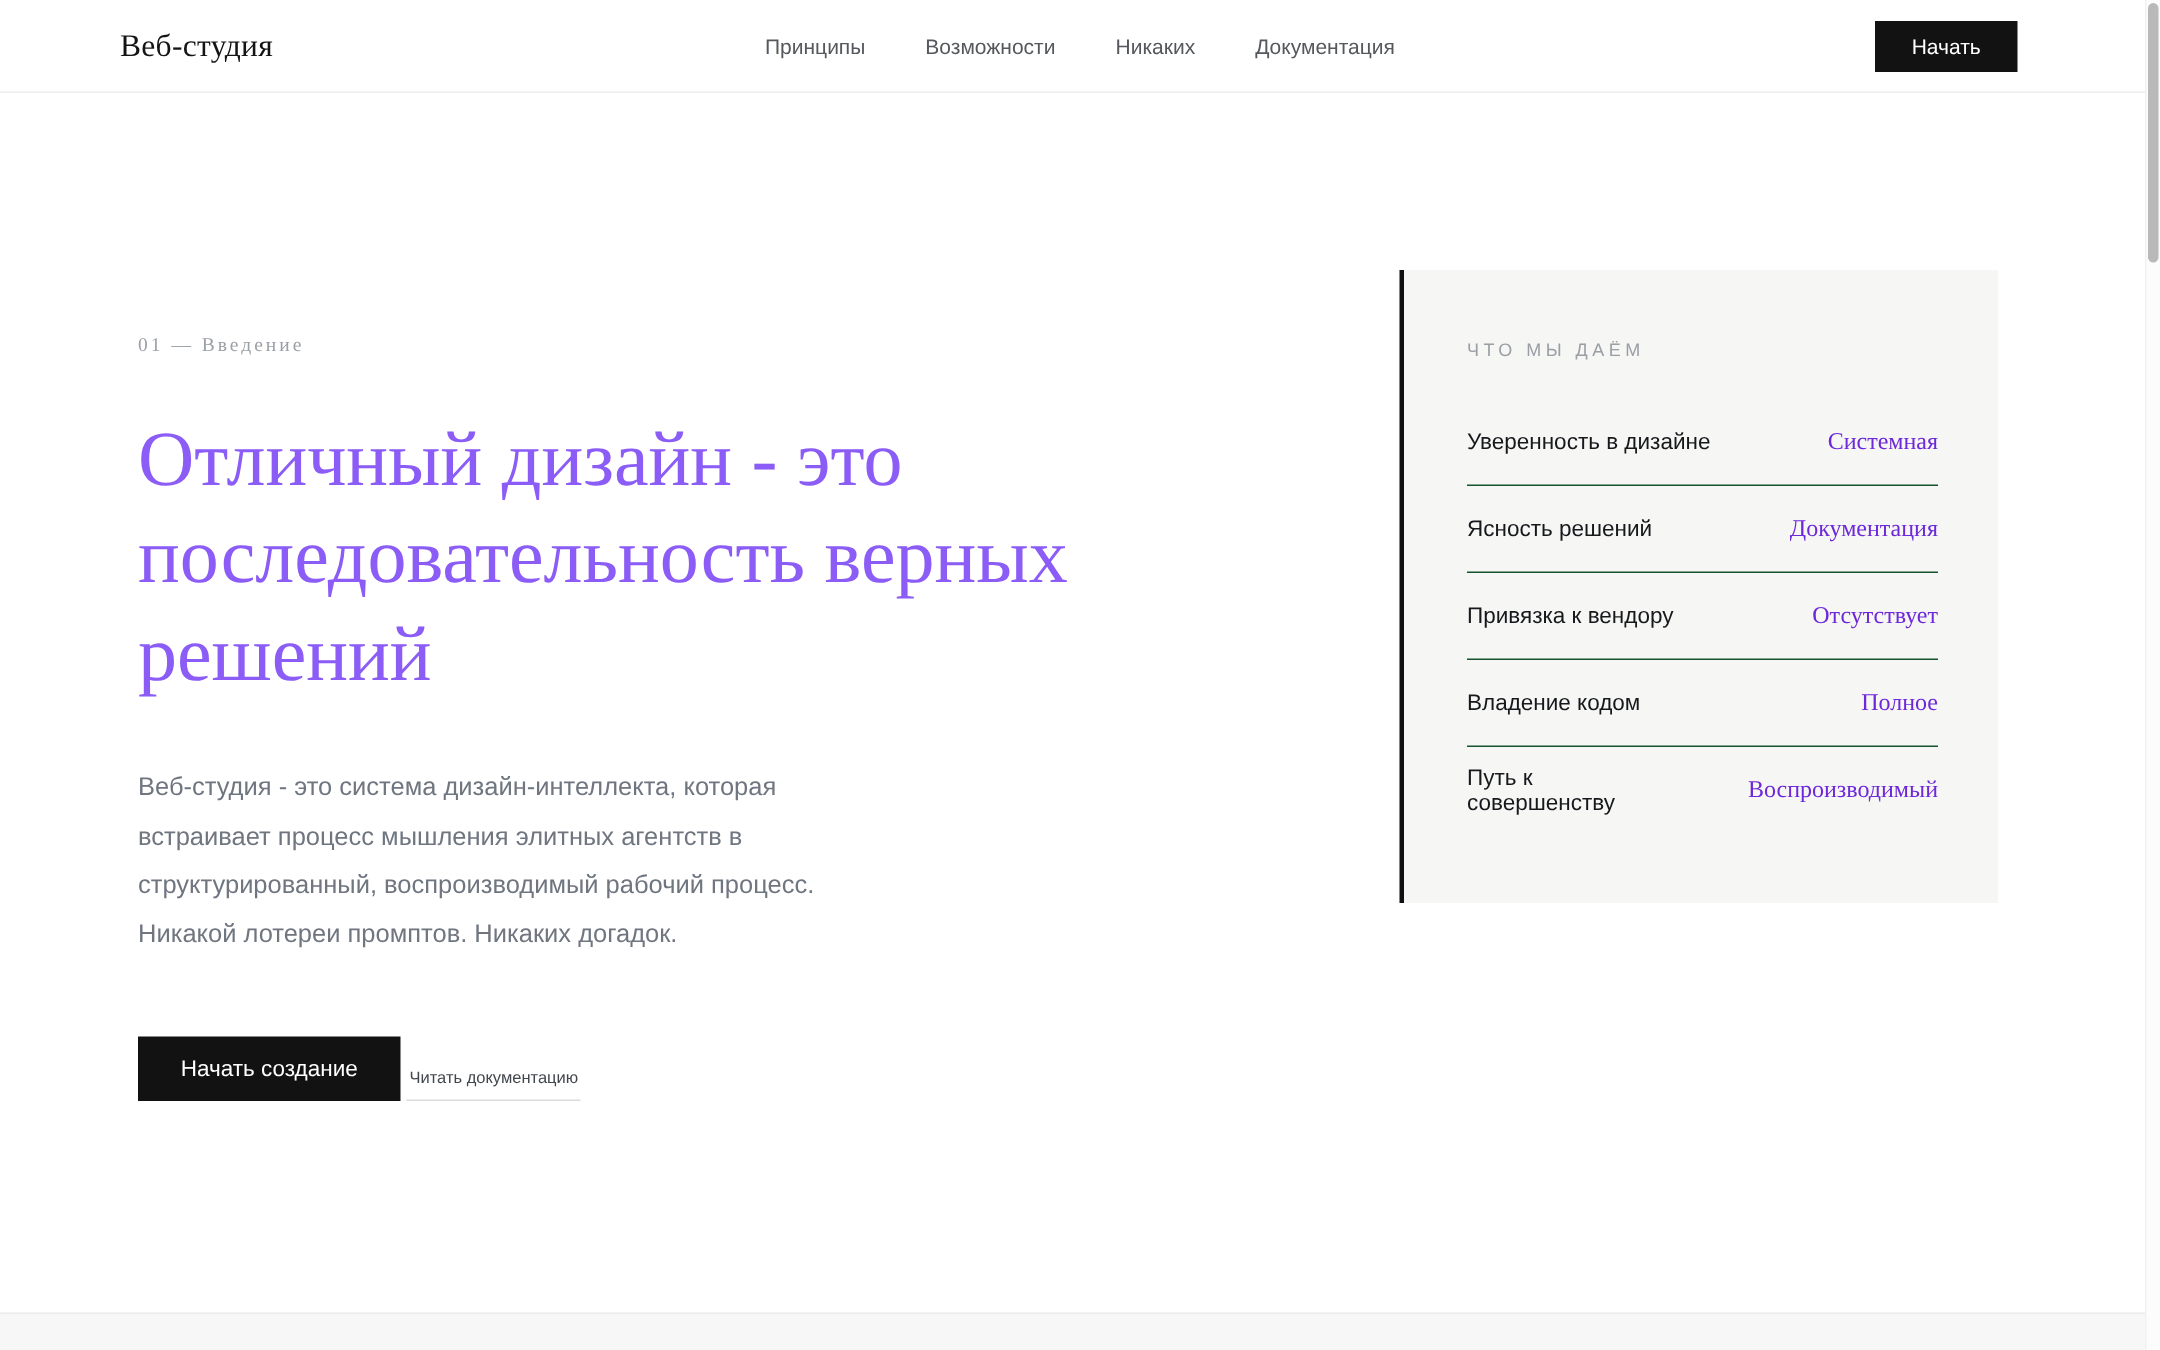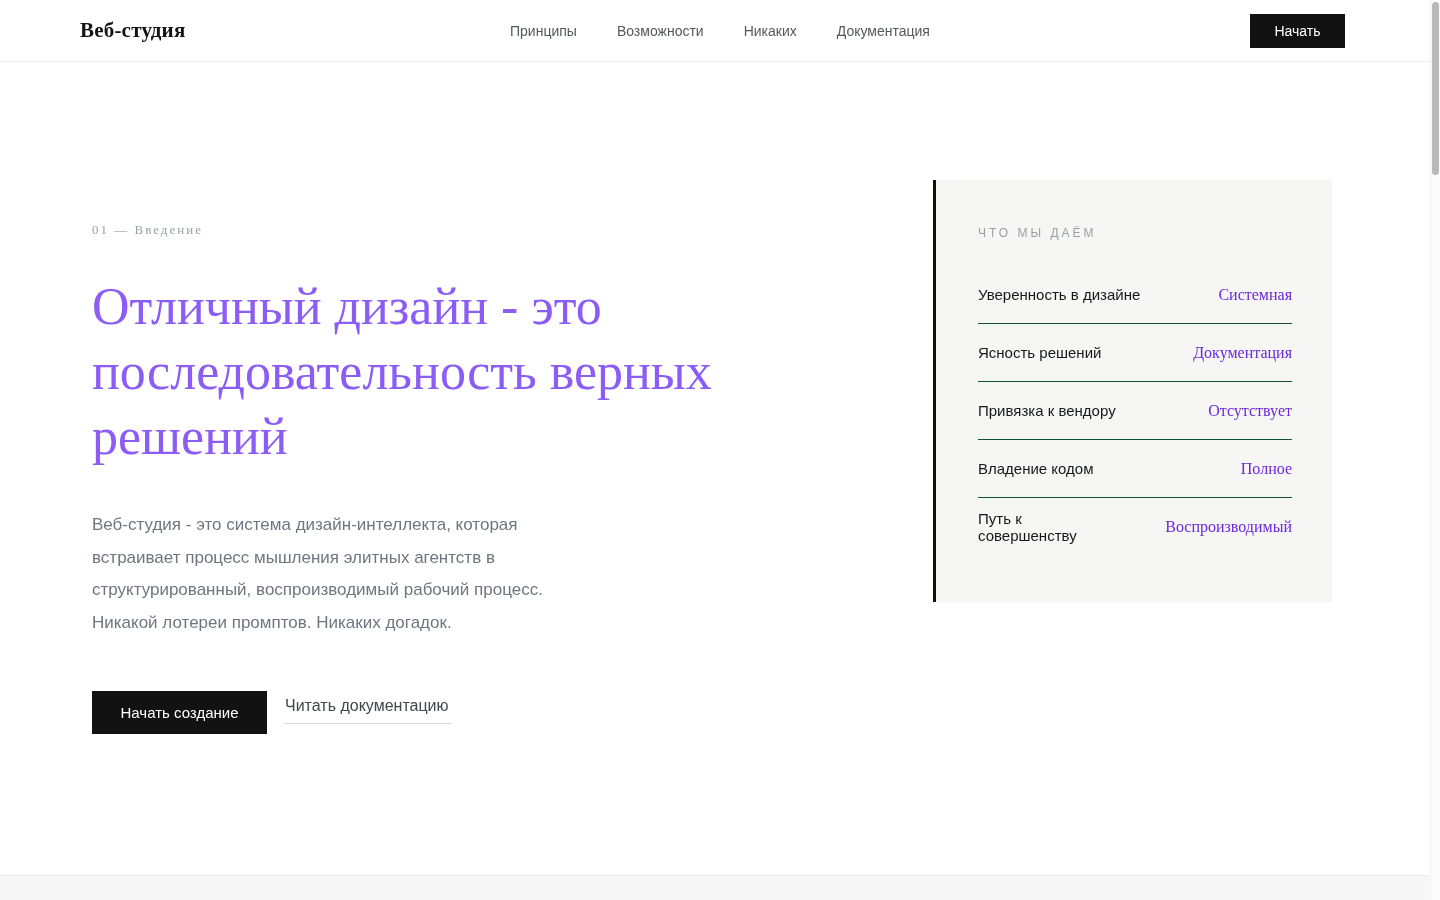--- a/index.html
+++ b/index.html
@@ -26,21 +26,21 @@
     box-sizing: border-box;
     border-bottom: 1px solid #eeeeee;
     display: flex;
     align-items: center;
     padding: 0 95px 0 80px;
     background: #ffffff;
   }
   .brand {
     font-family: "Liberation Serif", serif;
     font-size: 21px;
-    font-weight: 700;
+    font-weight: 400;
     color: #141414;
     letter-spacing: 0.2px;
     cursor: pointer;
   }
   .main-nav {
     position: absolute;
     left: 510px;
     top: 0;
     height: 62px;
     display: flex;
@@ -92,38 +92,38 @@
   .hero-desc {
     margin: 40px 0 0 0;
     font-size: 17px;
     line-height: 32.5px;
     color: #6f7680;
     max-width: 465px;
   }
   .cta-row {
     margin-top: 52px;
     display: flex;
-    align-items: flex-start;
-    gap: 16px;
+    align-items: flex-end;
+    gap: 4px;
   }
   .btn-primary {
     width: 175px;
     height: 43px;
     background: #121212;
     color: #ffffff;
     font-size: 15px;
     border: none;
     display: flex;
     align-items: center;
     justify-content: center;
     cursor: pointer;
     font-family: "Liberation Sans", sans-serif;
   }
   .link-secondary {
-    font-size: 16px;
+    font-size: 11px;
     color: #42474d;
     padding: 6px 2px 8px 2px;
     border-bottom: 1px solid #dcdcdc;
     cursor: pointer;
     white-space: nowrap;
   }
 
   
   .benefits-panel {
     position: absolute;

